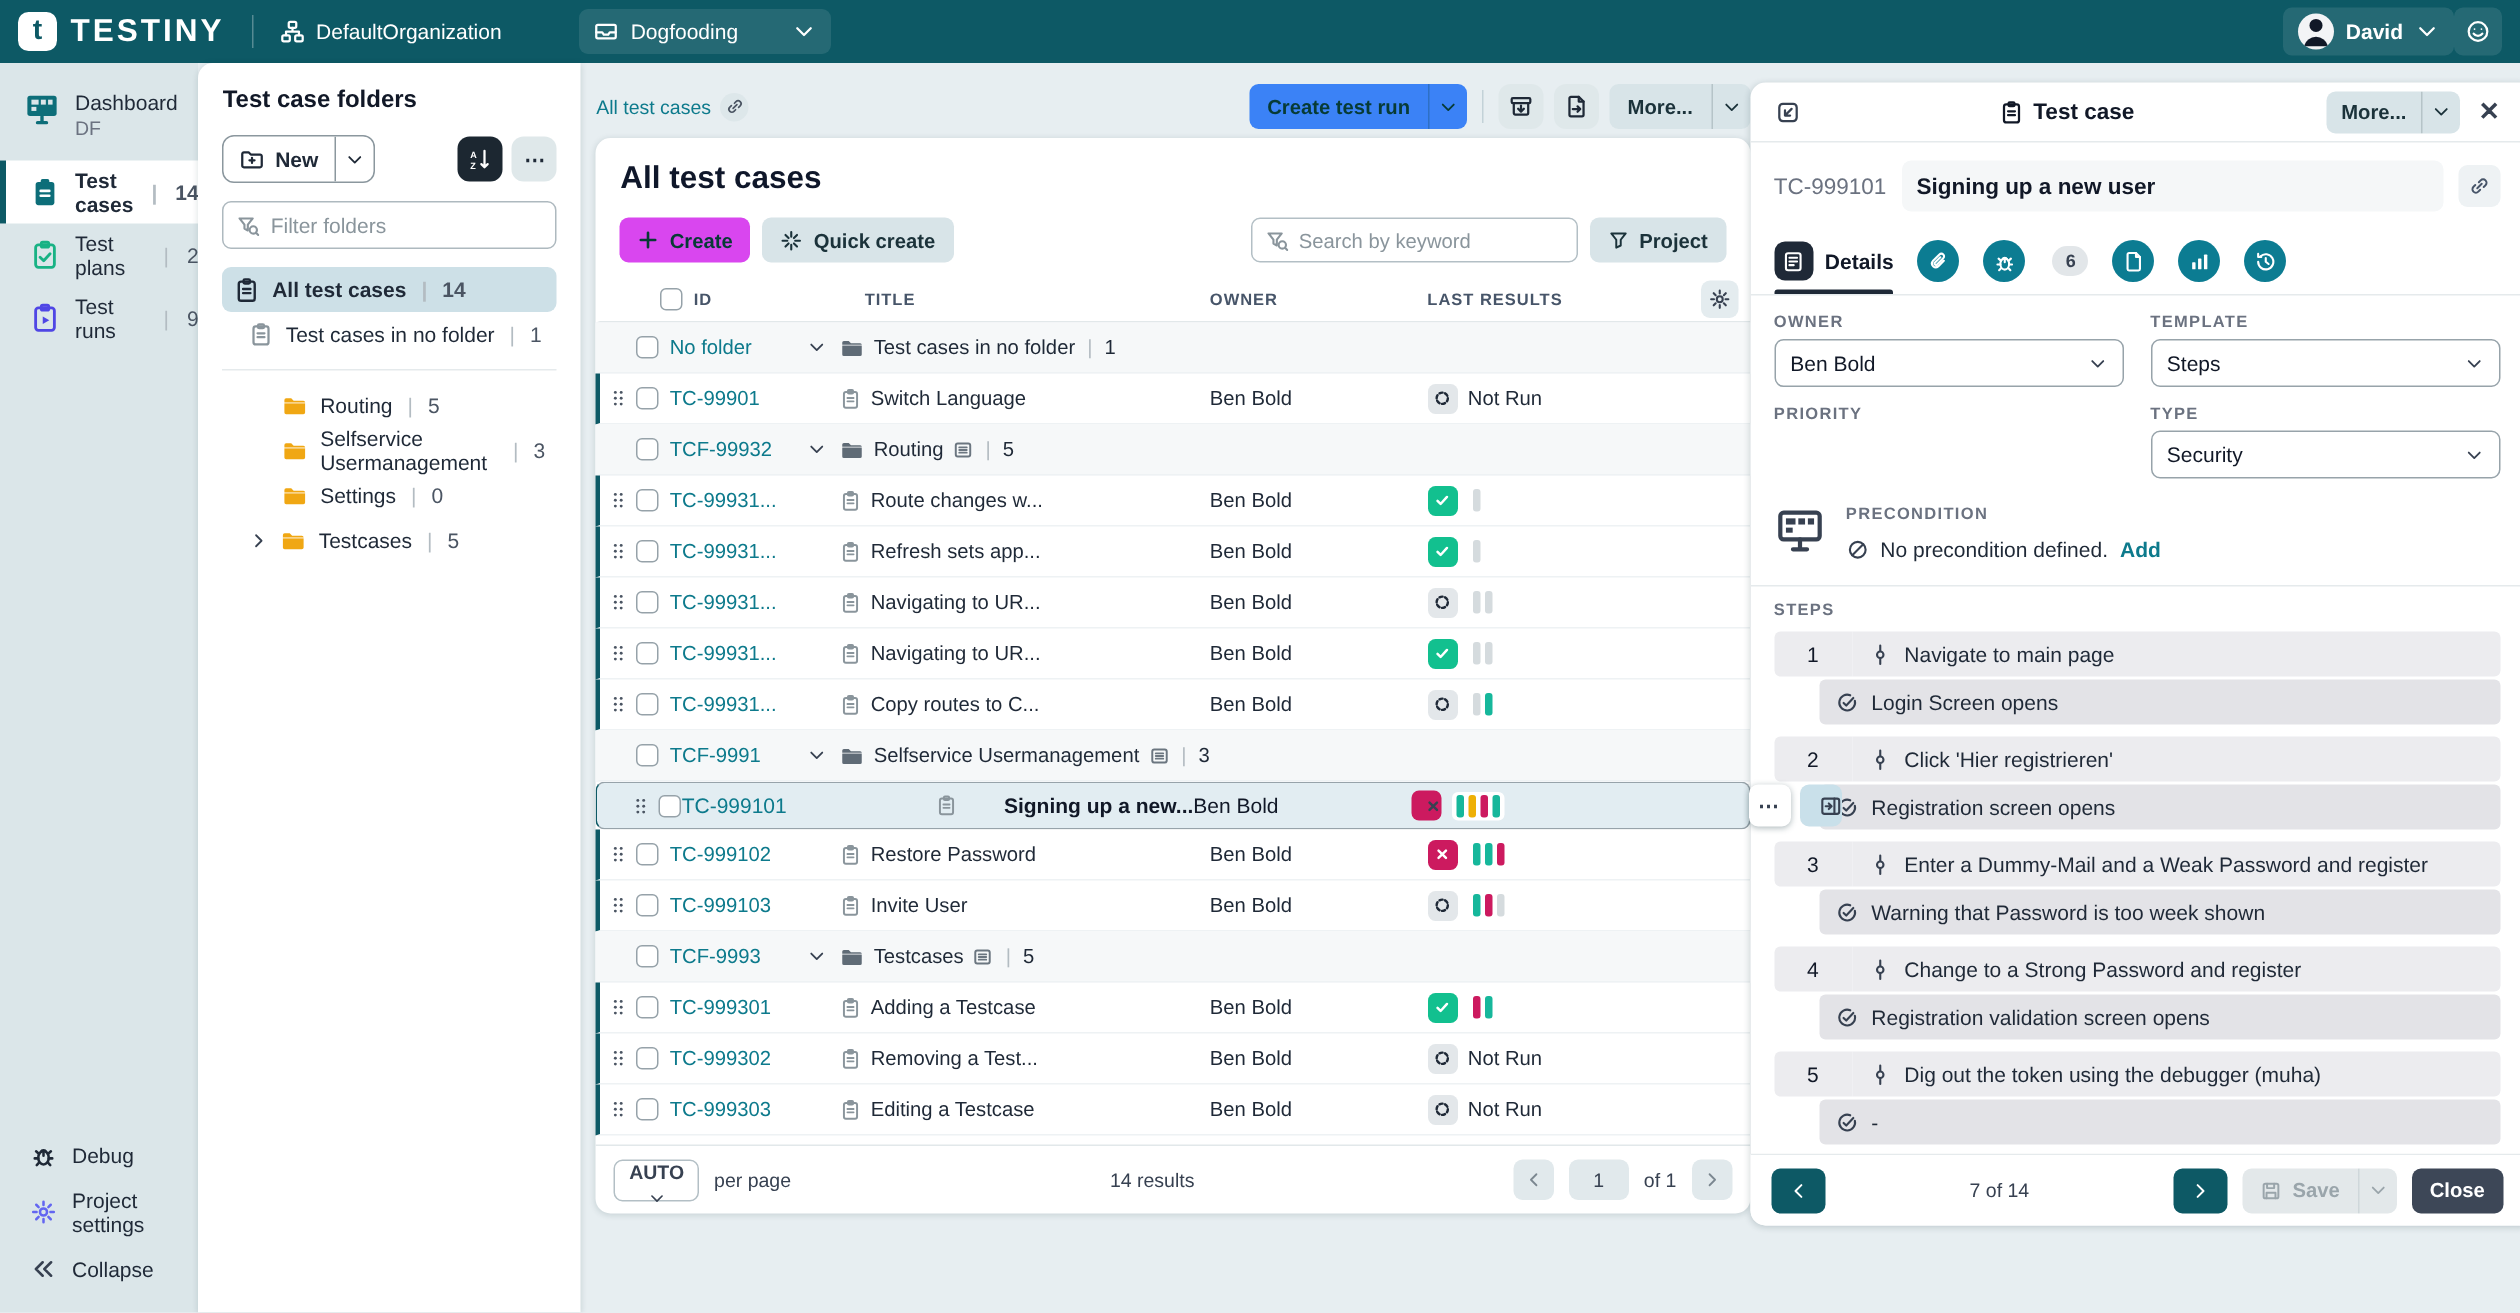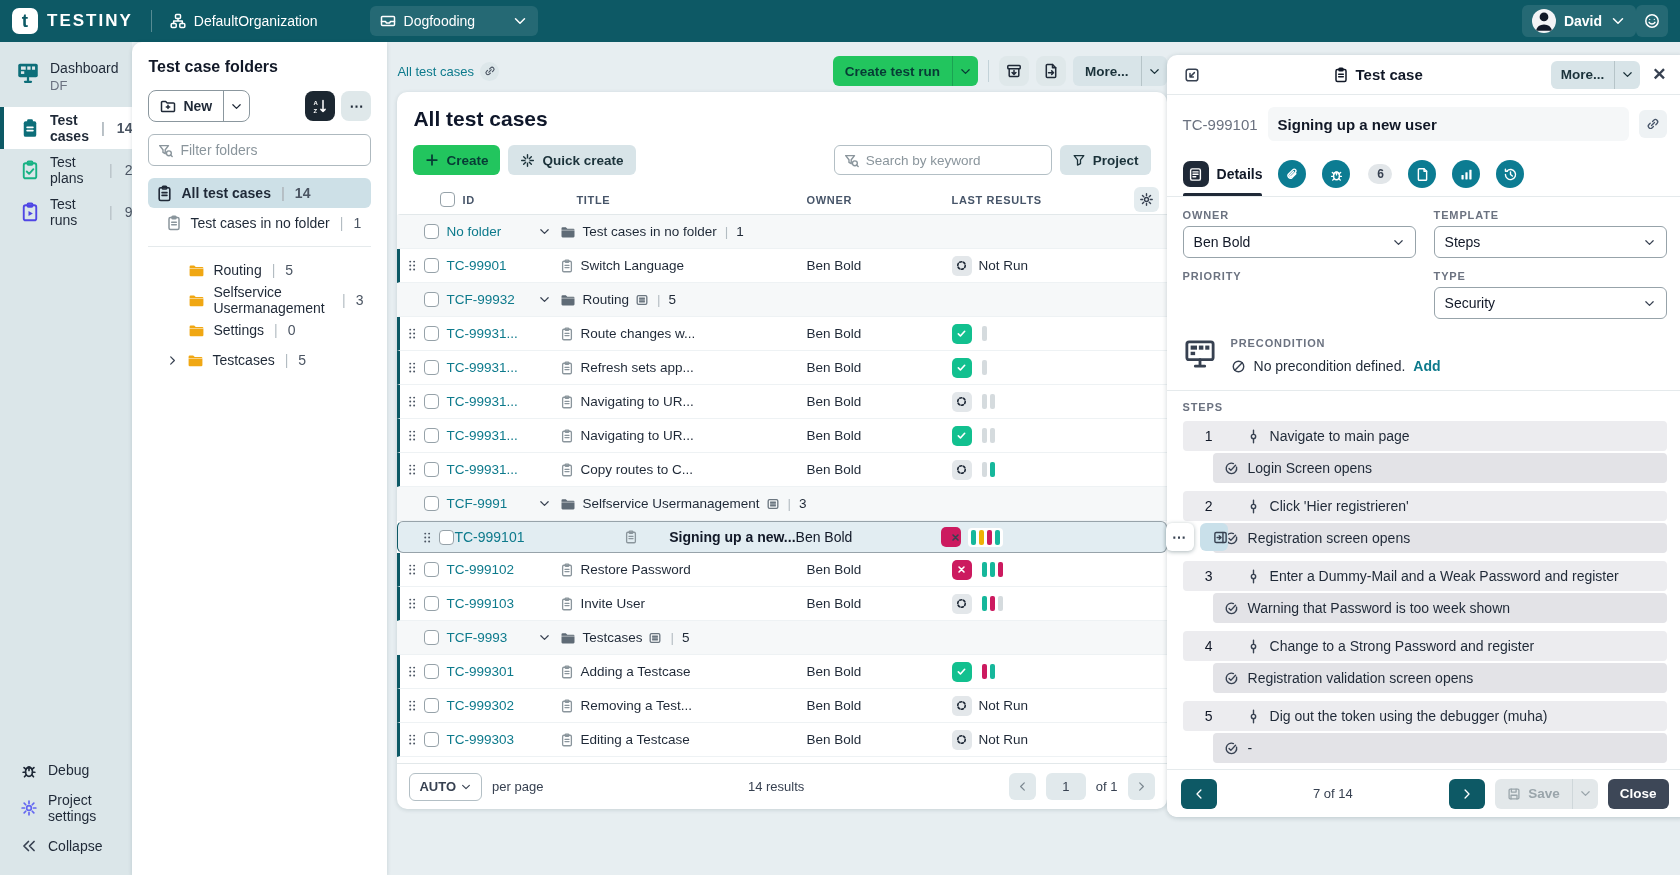--- a/index.html
+++ b/index.html
@@ -4,21 +4,21 @@
 <style>
   *{box-sizing:border-box;margin:0;padding:0;font-family:"Liberation Sans",sans-serif;}
   html,body{width:1680px;height:875px;overflow:hidden;background:#e7eef1;font-size:14px;color:#1f2937;}
   .ic{display:inline-flex;width:16px;height:16px;flex:none;}
   .ic svg{width:100%;height:100%;}
   .pipe{color:#b3bcc2;padding:0 2px;}
   
   .topbar{height:42px;background:#0d5965;display:flex;align-items:center;color:#fff;padding:0 12px;}
   .logo{display:flex;align-items:center;gap:9px;}
   .logo-box{width:26px;height:26px;background:#fff;border-radius:7px;color:#0d5965;font-weight:800;font-size:19px;display:flex;align-items:center;justify-content:center;}
-  .brand{font-weight:700;font-size:17px;letter-spacing:2px;}
+  .brand{font-weight:700;font-size:21px;letter-spacing:2px;}
   .tb-div{width:1px;height:22px;background:rgba(255,255,255,.3);margin:0 18px;}
   .tb-org{display:flex;align-items:center;gap:8px;font-size:14px;}
   .tb-proj{margin-left:52px;display:flex;align-items:center;gap:8px;background:rgba(255,255,255,.1);border-radius:6px;height:30px;padding:0 10px;width:168px;cursor:pointer;}
   .tb-proj .grow{flex:1;}
   .tb-right{margin-left:auto;display:flex;align-items:center;}
   .user-chip{display:flex;align-items:center;gap:8px;background:rgba(255,255,255,.1);border-radius:6px;height:32px;padding:0 10px;cursor:pointer;}
   .avatar{width:24px;height:24px;border-radius:50%;background:#f3f4f6;color:#111;display:flex;align-items:center;justify-content:center;overflow:hidden;}
   .user-name{font-weight:600;}
   .smile-chip{width:32px;height:32px;border-radius:6px;background:rgba(255,255,255,.1);display:flex;align-items:center;justify-content:center;cursor:pointer;}
   
@@ -54,26 +54,26 @@
   .tree-item.ind2{padding-left:40px;}
   .tree-item.ind2c{padding-left:18px;}
   .tree-hr{border-top:1px solid #e5eaec;margin:8px 0;}
   
   .main{flex:0 0 635px;padding:12px 0 0 10px;display:flex;flex-direction:column;}
   .crumb-row{height:34px;display:flex;align-items:center;gap:8px;}
   .crumb{color:#0d7a8c;font-size:13px;display:flex;align-items:center;gap:6px;cursor:pointer;}
   .crumb-chip{width:19px;height:19px;border-radius:50%;background:#dde7ea;color:#4b5563;display:flex;align-items:center;justify-content:center;}
   .crumb-right{margin-left:auto;display:flex;align-items:center;gap:7px;}
   .btn{height:30px;border-radius:6px;display:flex;align-items:center;gap:7px;padding:0 12px;font-size:13.5px;font-weight:600;cursor:pointer;white-space:nowrap;}
-  .btn.green{background:#22c55e;color:#073b35;font-weight:700;justify-content:space-between;}
+  .btn.green{background:#d946ef;color:#073b35;font-weight:700;justify-content:space-between;}
   .btn.lite{background:#d8e4e8;color:#1b323a;}
   .gsplit{display:flex;align-items:stretch;border-radius:6px;overflow:hidden;height:30px;cursor:pointer;}
   .gsplit .s1{display:flex;align-items:center;gap:7px;padding:0 12px;font-size:13.5px;font-weight:700;}
   .gsplit .s2{width:26px;display:flex;align-items:center;justify-content:center;}
-  .gsplit.green{background:#22c55e;color:#073b35;justify-content:center;}
+  .gsplit.green{background:#3b82f6;color:#073b35;justify-content:center;}
   .gsplit.green .s2{border-left:1px solid rgba(6,59,53,.25);}
   .gsplit.lite{background:#d8e4e8;color:#1b323a;}
   .gsplit.lite .s2{border-left:1px solid rgba(27,50,58,.18);}
   .vdiv{width:1px;height:22px;background:#c3d2d8;margin:0 3px;}
   .card{background:#fff;border-radius:10px;box-shadow:0 1px 4px rgba(15,45,55,.15);margin-top:4px;height:717px;position:relative;}
   .card h1{font-size:21px;font-weight:800;color:#0f172a;padding:15px 16px 8px;}
   .toolbar{display:flex;align-items:center;gap:8px;padding:6px 16px 10px;}
   .search{width:218px;height:30px;border:1px solid #b3bfc5;border-radius:6px;display:flex;align-items:center;gap:7px;padding:0 9px;color:#8a959c;}
   .search input{border:none;outline:none;flex:1;font-size:13.5px;min-width:0;}
   .search input::placeholder{color:#8a959c;}
@@ -99,21 +99,21 @@
   .badge.fail{background:#cc1a5f;color:#fff;}
   .badge.notrun{background:#e3e7ea;color:#1f2937;}
   .bars{display:flex;gap:3px;background:#fff;border-radius:4px;padding:2px 3px;}
   .bar{width:5px;height:15px;border-radius:2px;}
   .row-actions{position:absolute;right:-62px;top:50%;transform:translateY(-50%);display:flex;gap:6px;z-index:40;}
   .ract{width:28px;height:28px;border-radius:6px;display:flex;align-items:center;justify-content:center;cursor:pointer;}
   .ract.menu{background:#fff;box-shadow:0 1px 4px rgba(15,45,55,.35);color:#374151;font-weight:700;letter-spacing:1px;}
   .ract.open{background:#c9e0ea;color:#13303a;}
   .gear-chip{width:25px;height:25px;border-radius:6px;background:#e4ecef;color:#374151;display:flex;align-items:center;justify-content:center;cursor:pointer;}
   .card-foot{position:absolute;left:0;right:0;bottom:0;height:46px;border-top:1px solid #e2e8ea;display:flex;align-items:center;gap:10px;padding:0 12px;font-size:13px;color:#374151;}
-  .mini-sel{height:28px;border:1px solid #b3bfc5;border-radius:6px;display:flex;align-items:center;gap:4px;padding:0 9px;cursor:pointer;font-weight:600;}
+  .mini-sel{height:28px;border:1px solid #b3bfc5;border-radius:6px;display:flex;align-items:center;gap:4px;padding:0 9px;cursor:pointer;font-weight:600;flex-direction:column;}
   .card-foot .mid{flex:1;text-align:center;color:#374151;}
   .pg-chip{width:27px;height:27px;border-radius:6px;background:#e1e9ec;color:#7b8790;display:flex;align-items:center;justify-content:center;cursor:pointer;}
   .pg-box{height:27px;min-width:40px;border-radius:6px;background:#e1e9ec;display:flex;align-items:center;justify-content:center;gap:4px;padding:0 7px;cursor:pointer;}
   
   .panel{flex:0 0 516px;margin-left:auto;margin-top:13px;height:762px;background:#fff;border-radius:10px 0 0 10px;box-shadow:0 1px 5px rgba(15,45,55,.2);position:relative;z-index:5;}
   .p-head{height:40px;border-bottom:1px solid #e5eaec;display:flex;align-items:center;padding:0 12px;gap:8px;}
   .p-head .mid{flex:1;display:flex;align-items:center;justify-content:center;gap:7px;font-size:15px;font-weight:600;color:#111827;}
   .icon-btn{width:26px;height:26px;display:flex;align-items:center;justify-content:center;border-radius:6px;color:#374151;cursor:pointer;}
   .p-close{font-size:17px;font-weight:700;color:#374151;cursor:pointer;padding:0 4px;}
   .p-body{position:absolute;top:41px;bottom:49px;left:0;right:0;overflow:hidden;}

